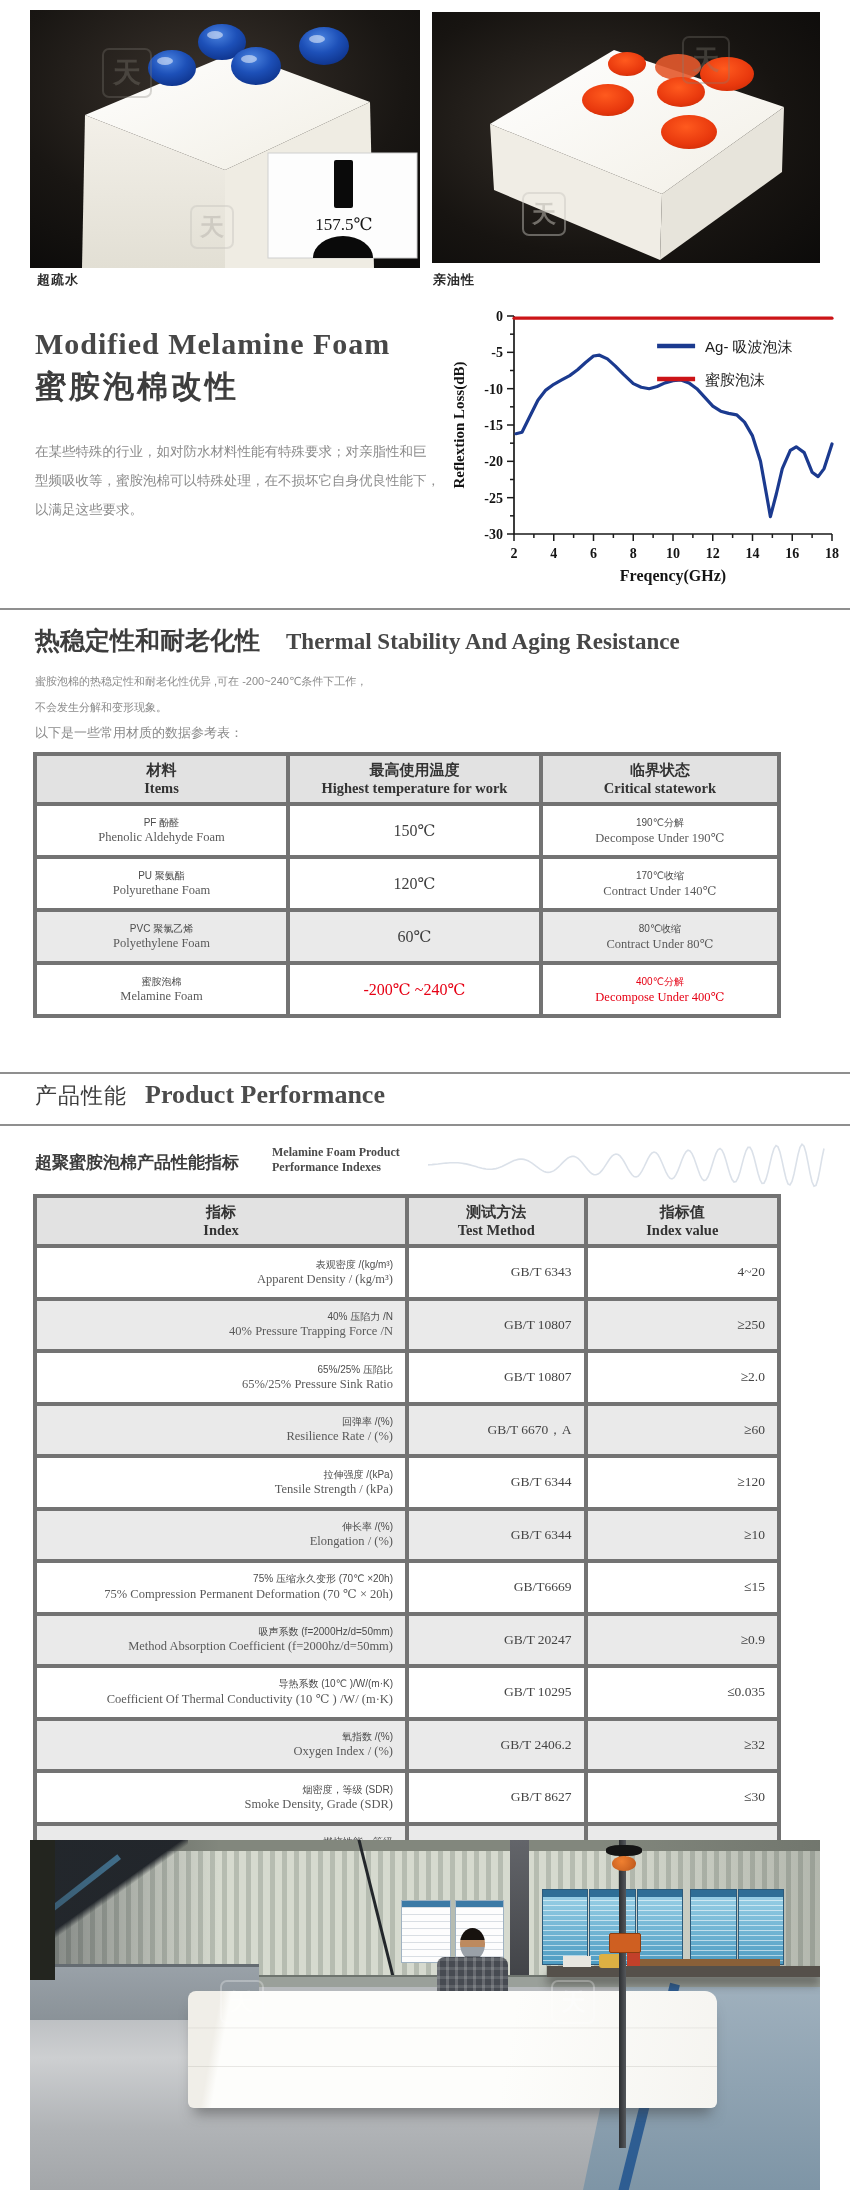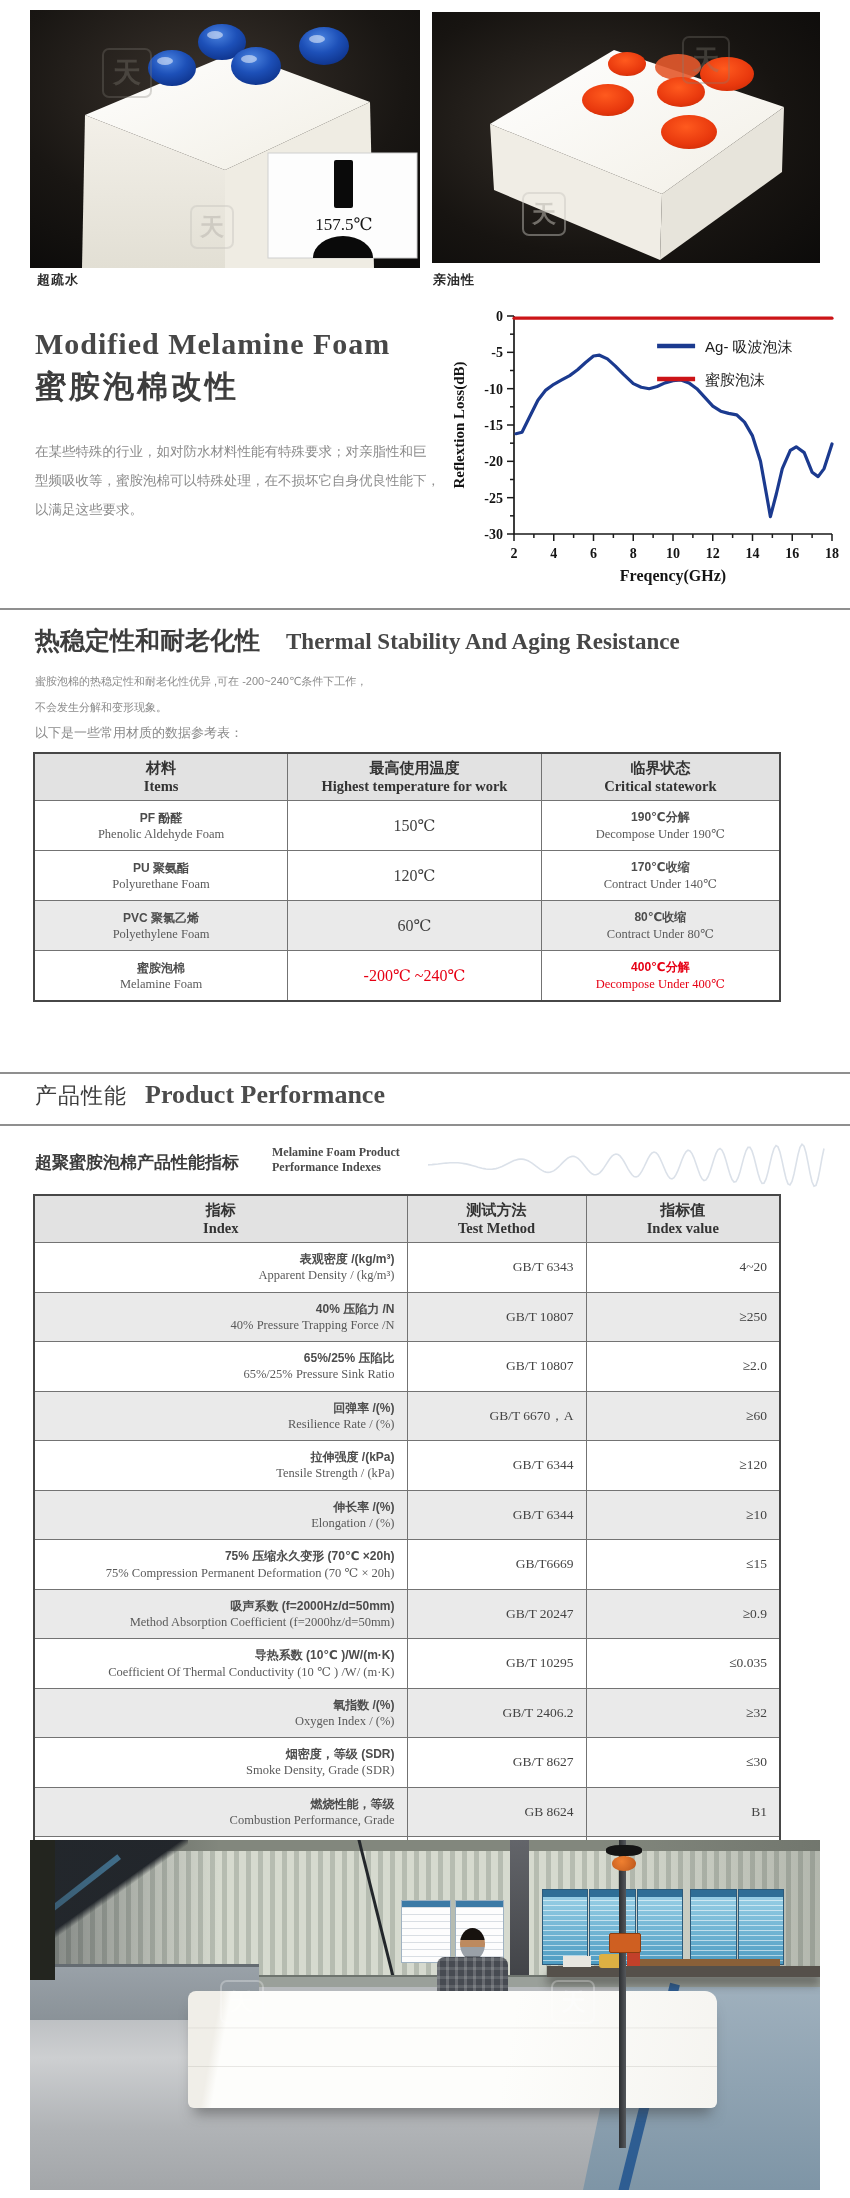--- a/index.html
+++ b/index.html
@@ -31,26 +31,26 @@
   #thermal-title{left:35px;top:624px;display:flex;align-items:baseline;}
   #thermal-title .cn{font-size:25px;font-weight:700;color:#3d3d3d;}
   #thermal-title .en{margin-left:26px;font-family:"Liberation Serif","DejaVu Serif",serif;font-weight:700;font-size:23px;color:#474747;}
   #thermal-para{left:35px;top:668px;font-size:11px;line-height:26px;color:#8b8b8b;}
   #thermal-note{left:35px;top:724px;font-size:13px;color:#8b8b8b;}
 
   
   table{border-collapse:collapse;table-layout:fixed;position:absolute;background:#fff;}
   #thermal-table{left:33px;top:752px;width:748px;border:2px solid #474747;}
   #perf-table{left:33px;top:1194px;width:748px;border:2px solid #474747;}
-  th,td{border:1px solid #737373;text-align:center;vertical-align:middle;padding:2px 12px;}
+  th,td{border:4px solid #737373;text-align:center;vertical-align:middle;padding:2px 12px;}
   th{background:#e2e2e2;height:42px;}
   tr.alt td{background:#eaeaea;}
   .hl1{font-size:15px;font-weight:700;color:#333;}
   .hl2{font-family:"Liberation Serif","DejaVu Serif",serif;font-size:14.5px;font-weight:700;color:#333;}
-  .tl1{font-size:12px;color:#4c4c4c;font-weight:bold;}
+  .tl1{font-size:10px;color:#4c4c4c;}
   .tl2{font-family:"Liberation Serif","DejaVu Serif",serif;font-size:12.5px;color:#5a5a5a;}
   .big{font-family:"Liberation Serif","DejaVu Serif",serif;font-size:16px;color:#3f3f3f;}
   .mid{font-family:"Liberation Serif","DejaVu Serif",serif;font-size:13.5px;color:#444;}
   #thermal-table td{height:45px;}
   #perf-table td{height:44.5px;text-align:right;}
   td.red .tl1,td.red .tl2,td.red .big,td.red .mid{color:#e60014;}
 
   
   #perf-title{left:35px;top:1080px;display:flex;align-items:baseline;}
   #perf-title .cn{font-size:22px;font-weight:400;color:#3d3d3d;letter-spacing:1px;}

